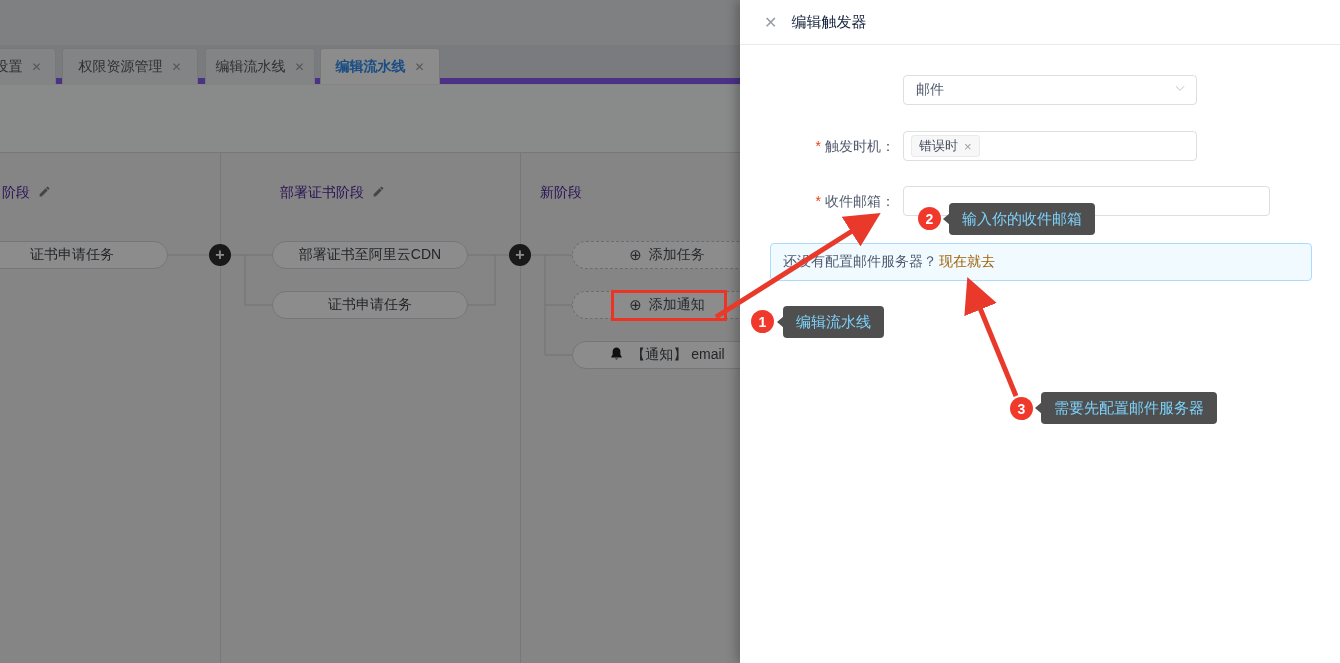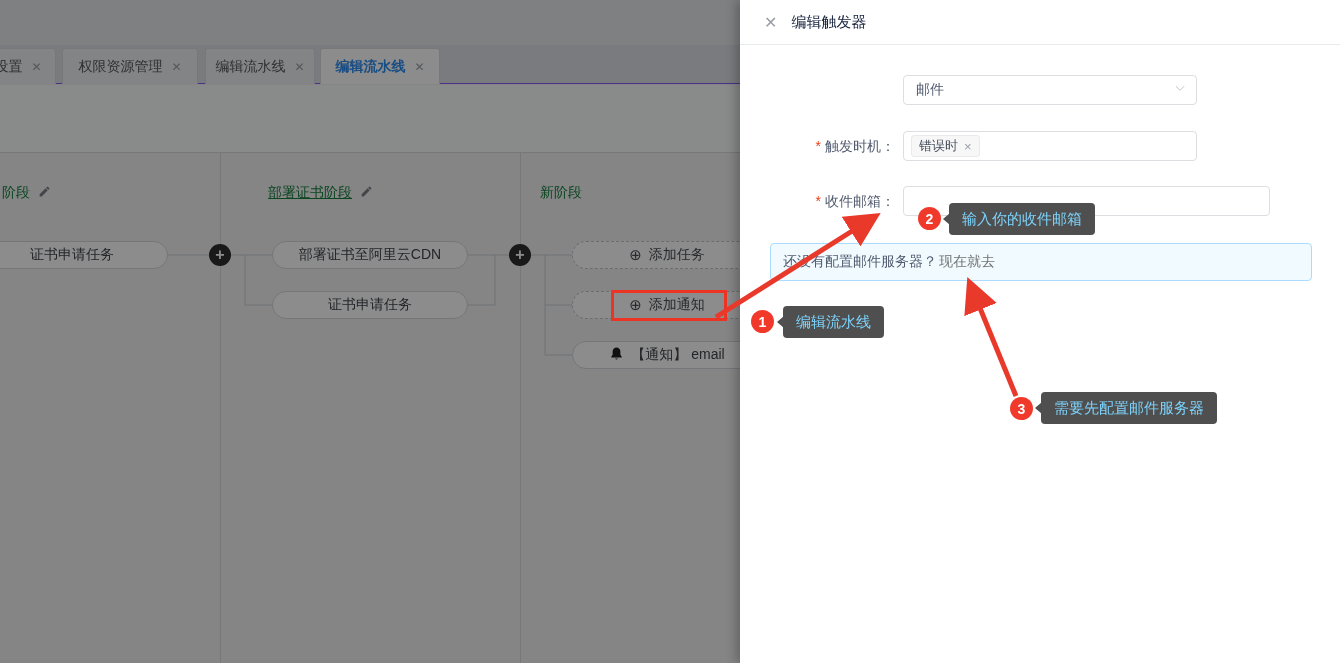--- a/index.html
+++ b/index.html
@@ -3,30 +3,30 @@
 <meta charset="utf-8">
 <style>
   * { margin:0; padding:0; box-sizing:border-box; }
   html,body { width:1340px; height:663px; overflow:hidden;
     font-family:"Liberation Sans","DejaVu Sans",sans-serif; }
   #screen { position:relative; width:1340px; height:663px; background:#fff; overflow:hidden; }
 
   
   #app-left { position:absolute; left:0; top:0; width:740px; height:663px; background:#f2f3f5; }
   .top-header { position:absolute; left:0; top:0; width:740px; height:45px; background:#e8eaed; }
-  .tab-strip { position:absolute; left:0; top:45px; width:740px; height:39px; background:#dfe1e5; border-bottom:1px solid #8b5cf6;padding-left:15px; }
+  .tab-strip { position:absolute; left:0; top:45px; width:740px; height:39px; background:#dfe1e5; border-bottom:6px solid #8b5cf6;padding-left:15px; }
   .tab { position:absolute; top:3px; height:36px; display:flex; align-items:center; justify-content:center;
     gap:9px; background:#eef0f2; border:1px solid #d8dade; border-bottom:none; font-size:14px; color:#54575c;
     border-radius:3px 3px 0 0; }
   .tab .tab-close { font-size:12px; color:#9aa0a6; line-height:1; }
   .tab.active { background:#fff; color:#2d8cf0; font-weight:bold; }
   .toolbar-area { position:absolute; left:0; top:85px; width:740px; height:67px; background:#fafbfc; }
   .pipeline { position:absolute; left:0; top:152px; width:740px; height:511px; background:#f2f3f5; border-top:1px solid #d8dade; }
   .stage-divider { position:absolute; top:152px; width:1px; height:511px; background:#d8dade; }
-  .stage-title { position:absolute; top:184px; font-size:14px; color:#15803d; display:flex; align-items:center; gap:8px; }
+  .stage-title { position:absolute; top:184px; font-size:14px; color:#4c1d95; display:flex; align-items:center; gap:8px; }
   .edit-icon svg { width:13px; height:13px; fill:#7a7e85; }
   .node-pill { position:absolute; height:28px; border-radius:14px; background:#fff; border:1px solid #d4d8de;
     display:flex; align-items:center; justify-content:center; gap:7px; font-size:14px; color:#42464d; }
   .node-pill.dashed { border-style:dashed; border-color:#c2c6cd; color:#4a4e55; }
   .add-glyph { font-size:15px; color:#4a4e55; }
   .bell-icon svg { width:15px; height:15px; fill:#1e1e1e; }
   .plus-node { position:absolute; width:22px; height:22px; border-radius:50%; background:#2e2e2e; color:#fff;
     display:flex; align-items:center; justify-content:center; font-size:16px; font-weight:bold; line-height:1; }
   #connectors { position:absolute; left:0; top:0; width:740px; height:663px; pointer-events:none; }
 
@@ -49,21 +49,21 @@
   .select-value { margin-left:12px; font-size:14px; color:#515a6e; flex:1; }
   .chevron svg { width:14px; height:14px; margin-right:9px; stroke:#b5b9c0; fill:none; stroke-width:1.5; }
   .tag { margin-left:7px; height:22px; background:#f7f7f7; border:1px solid #e8eaec; border-radius:3px;
     display:flex; align-items:center; gap:6px; padding:0 7px; font-size:13px; color:#495060; }
   .tag-close { color:#9aa0a6; font-size:13px; cursor:pointer; }
   .text-input { position:absolute; left:163px; top:0; width:367px; height:30px; border:1px solid #dcdee2;
     border-radius:4px; padding:0 12px; font-size:14px; color:#515a6e; outline:none; background:#fff; }
   .alert-box { position:absolute; left:30px; top:243px; width:542px; height:38px; background:#f0faff;
     border:1px solid #abdcff; border-radius:4px; display:flex; align-items:center; padding-left:12px;
     font-size:14px; color:#515a6e; }
-  .alert-link { color:#737373; cursor:pointer; margin-left:2px; text-decoration:none; }
+  .alert-link { color:#a16207; cursor:pointer; margin-left:2px; text-decoration:none; }
 
   
   #anno-svg { position:absolute; left:0; top:0; width:1340px; height:663px; z-index:40; pointer-events:none; }
   .highlight-rect { position:absolute; left:611px; top:290px; width:116px; height:31px;
     border:3px solid #ec3424; z-index:40; pointer-events:none; }
   .num-badge { position:absolute; width:23px; height:23px; border-radius:50%; background:#f1392b; color:#fff;
     font-size:14px; font-weight:bold; display:flex; align-items:center; justify-content:center; z-index:41; }
   .callout { position:absolute; height:32px; line-height:32px; background:#4f4f4f; color:#7dd3fc; font-size:15px;
     padding:0 13px; border-radius:4px; z-index:41; white-space:nowrap; }
   .callout::before { content:""; position:absolute; left:-6px; top:50%; transform:translateY(-50%);
@@ -101,21 +101,21 @@
     <div class="pipeline"></div>
     <div class="stage-divider" style="left:220px;"></div>
     <div class="stage-divider" style="left:520px;"></div>
 
     <div class="stage-title" style="left:2px;">
       <span>阶段</span>
       <span class="edit-icon"><svg viewBox="0 0 24 24">
             <path d="M3 17.2V21h3.8L17.8 10 14 6.2 3 17.2zM20.7 7.1c.4-.4.4-1 0-1.4l-2.4-2.4c-.4-.4-1-.4-1.4 0L15 5.2 18.8 9l1.9-1.9z"></path>
           </svg></span>
     </div>
-    <div class="stage-title" style="left:268px;text-decoration:underline;">
+    <div class="stage-title" style="left:280px;">
       <span>部署证书阶段</span>
       <span class="edit-icon"><svg viewBox="0 0 24 24">
             <path d="M3 17.2V21h3.8L17.8 10 14 6.2 3 17.2zM20.7 7.1c.4-.4.4-1 0-1.4l-2.4-2.4c-.4-.4-1-.4-1.4 0L15 5.2 18.8 9l1.9-1.9z"></path>
           </svg></span>
     </div>
     <div class="stage-title" style="left:540px;">
       <span>新阶段</span>
     </div>
 
     <svg id="connectors">

